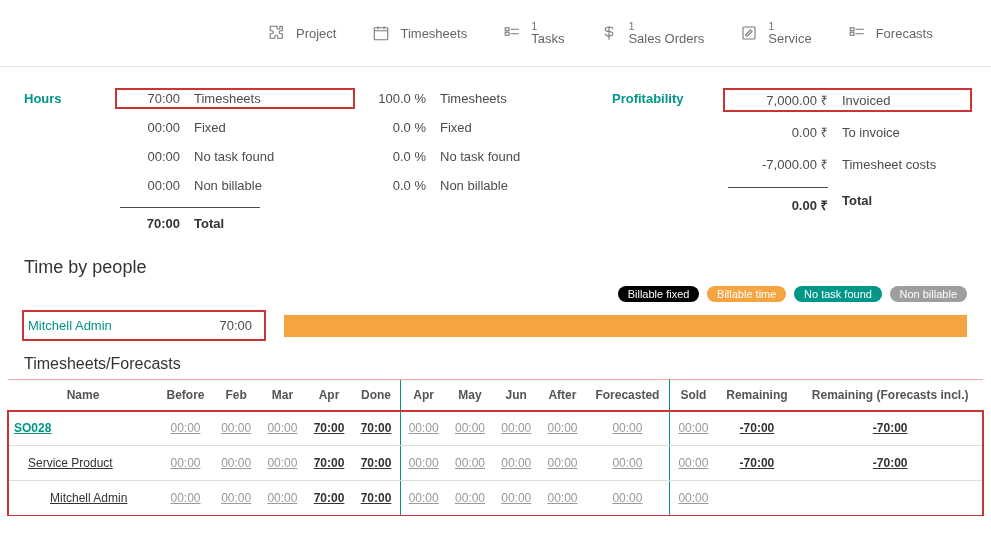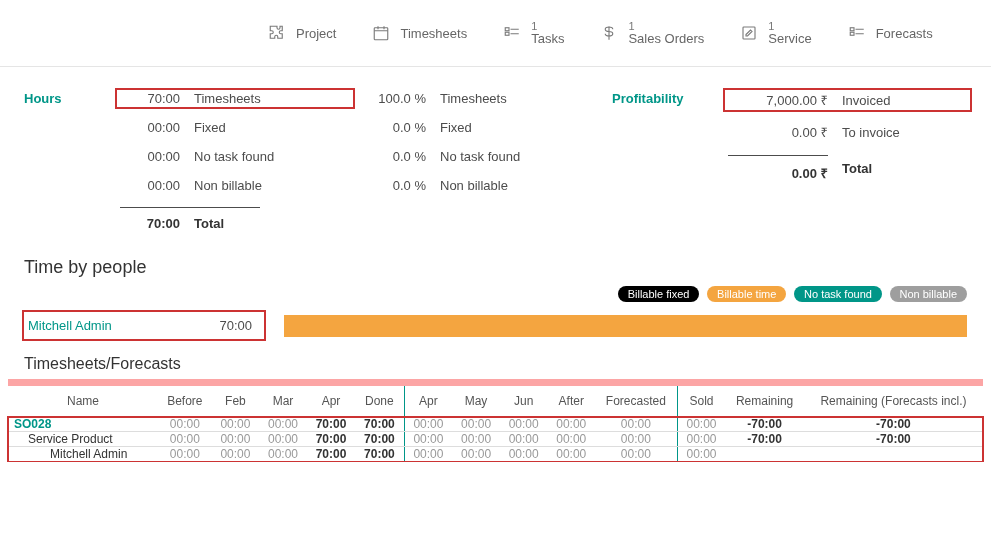--- a/index.html
+++ b/index.html
@@ -86,32 +86,33 @@
   
   
   .ts-title { font-size:16px; color:#333; margin:16px 0 6px 24px; font-weight:400; }
   table.ts {
     border-collapse:collapse;
     width: calc(100% - 16px);
     margin: 0 8px;
     font-size:12px;
   }
   table.ts th {
-    font-weight:normal; color:#555;
-    border-top:7px solid #fca5a5;
+    font-weight:bold; color:#555;
+    border-top:1px solid #fca5a5;
     border-bottom:1px solid #ccc;
     padding:8px 6px;
     text-align:center;
   }
   table.ts th.name { text-align:center; width:150px; }
   table.ts td {
-    padding:0 6px;
+    padding:10px 6px;
     text-align:center;
     border-bottom:1px solid #ddd;
     color:#999;
+    text-decoration:underline;
   }
   table.ts td.name { text-align:left; color:#333; }
   table.ts td.name.link { color:#009688; font-weight:bold; }
   table.ts td.strong { color:#333; font-weight:bold; }
   table.ts .vdiv-l { border-left:1px solid #009688; }
   table.ts .vdiv-r { border-right:1px solid #009688; }
   .indent1 { padding-left:20px !important; }
   .indent2 { padding-left:42px !important; }
   
   .tbody-box tr:first-child td { border-top: none; }
@@ -246,20 +247,24 @@
     <div class="col-profit-head">Profitability</div>
   </div>
   <div class="col" style="flex:1">
     <div class="row hl">
       <span class="numwide">7,000.00 ₹</span>
       <span class="lbl">Invoiced</span>
     </div>
     <div class="row">
       <span class="numwide">0.00 ₹</span>
       <span class="lbl">To invoice</span>
+    </div>
+    <div class="row">
+      <span class="numwide">-7,000.00 ₹</span>
+      <span class="lbl">Timesheet costs</span>
     </div>
     <div class="row totalrow">
       <span class="numwide rule-above">0.00 ₹</span>
       <span class="lbl">Total</span>
     </div>
   </div>
 </div>
 
 <div class="section-title">Time by people</div>
 

